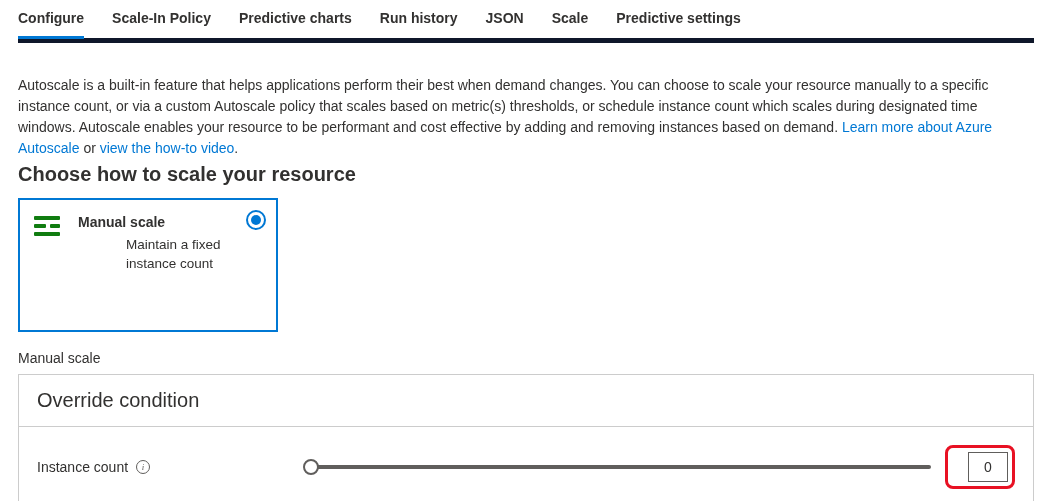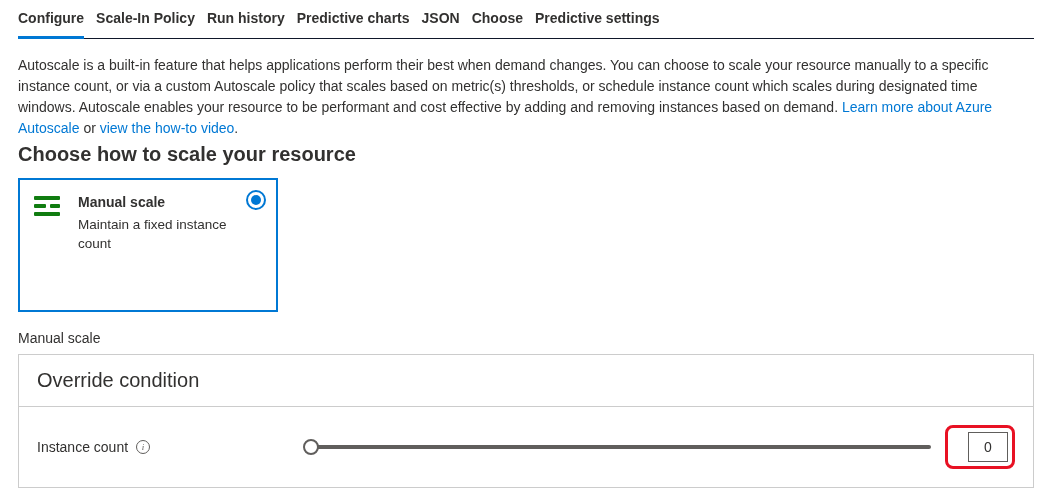--- a/index.html
+++ b/index.html
@@ -6,23 +6,23 @@
     body {
       font-family: "Segoe UI", -apple-system, sans-serif;
       font-size: 14px;
       color: #323130;
       background: #ffffff;
       padding: 0 18px;
       width: 1052px;
     }
     .tabs {
       display: flex;
-      gap: 12px;
-      border-bottom: 1px solid #0f172a;
-      margin-bottom: 16px;
+      gap: 28px;
+      border-bottom: 5px solid #0f172a;
+      margin-bottom: 32px;
     }
     .tab {
       padding: 10px 0 12px 0;
       cursor: pointer;
       font-size: 14px;
       color: #323130;
       position: relative;
       font-weight: bold;
     }
     .tab.active {
@@ -72,20 +72,21 @@
     .card .card-body { flex: 1; }
     .card .card-title {
       font-weight: 700;
       margin-bottom: 6px;
       font-size: 14px;
     }
     .card .card-desc {
       font-size: 13.5px;
       color: #323130;
       line-height: 1.4;
+      margin-left: 48px;
     }
     .radio {
       position: absolute;
       top: 10px; right: 10px;
       width: 20px; height: 20px;
       border: 1px solid #605e5c;
       border-radius: 50%;
       background: #fff;
     }
     .radio.checked {
@@ -208,24 +209,24 @@
       position: relative;
     }
     .icon-custom svg { position:absolute; top:3px; left:4px; }
   </style>
 </head>
 <body>
 
 <div class="tabs">
   <div class="tab active">Configure</div>
   <div class="tab">Scale-In Policy</div>
+  <div class="tab">Predictive charts</div>
   <div class="tab">Run history</div>
-  <div class="tab">Predictive charts</div>
   <div class="tab">JSON</div>
-  <div class="tab">Choose</div>
+  <div class="tab">Scale</div>
   <div class="tab">Predictive settings</div>
 </div>
 
 <p class="description">
   <span>Autoscale is a built-in feature that helps applications perform their best when demand changes. You can choose to scale your resource manually to a specific instance count, or via a custom Autoscale policy that scales based on metric(s) thresholds, or schedule instance count which scales during designated time windows. Autoscale enables your resource to be performant and cost effective by adding and removing instances based on demand. </span>
   <a href="#">Learn more about Azure Autoscale</a>
   <span> or </span>
   <a href="#">view the how-to video</a><span>.</span>
 </p>
 

